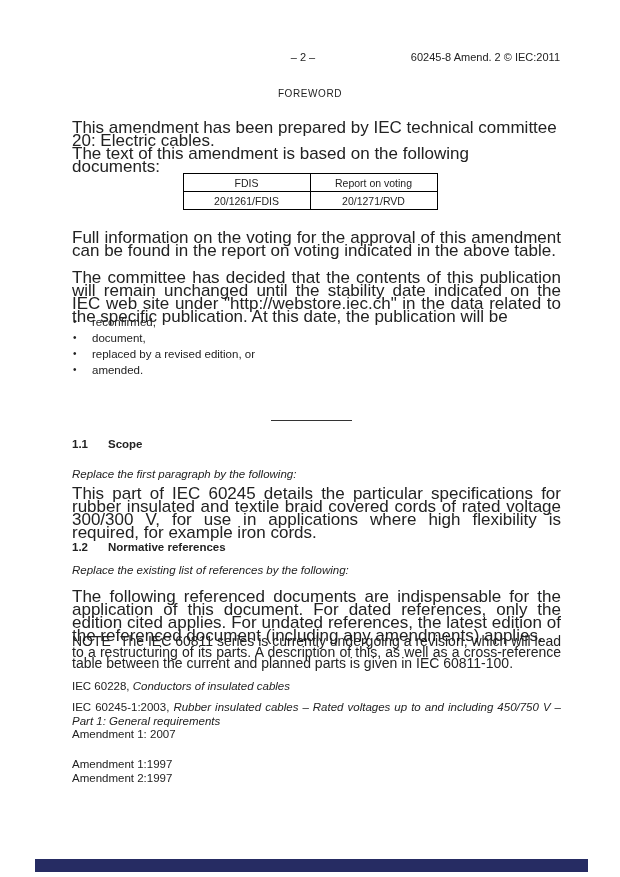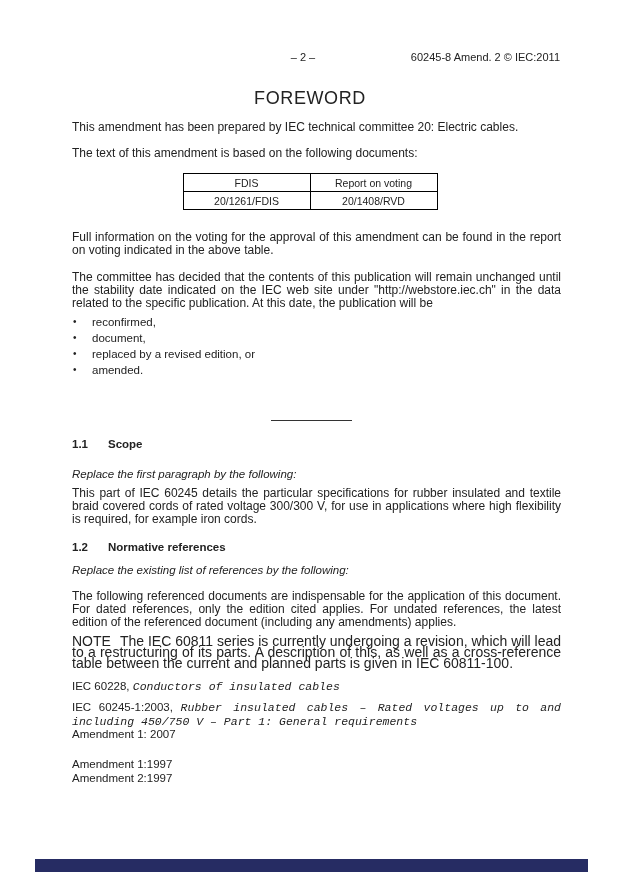--- a/index.html
+++ b/index.html
@@ -19,26 +19,26 @@
   .abs { position: absolute; }
   .textcol { left: 72px; width: 489px; }
 
   .header-row { top: 51px; left: 0; width: 620px; height: 14px; font-size: 11px; }
   .page-num { position: absolute; left: 0; width: 620px; text-align: center; transform: translateX(-7px); }
   .doc-ref  { position: absolute; right: 60px; text-align: right; }
 
   .foreword-title {
     top: 88px; left: 0; width: 620px;
     text-align: center;
-    font-size: 18px;
+    font-size: 10px;
     letter-spacing: 0.6px;
   }
 
   .para {
-    font-size: 12px;
+    font-size: 17px;
     line-height: 13px;
     text-align: justify;
   }
   .para.single { text-align: left; }
 
   .p1 { top: 121px; }
   .p2 { top: 147px; }
   .p3 { top: 231px; }
   .p4 { top: 271px; }
 
@@ -101,21 +101,21 @@
     line-height: 11px;
     text-align: justify;
   }
   .note .note-label { padding-right: 9px; }
 
   .reference {
     font-size: 11.5px;
     line-height: 13.5px;
     text-align: justify;
   }
-  .reference .ref-title { font-style: italic; font-family: Liberation Mono, monospace; }
+  .reference .ref-title { font-style: italic; }
   .reference .amendment { font-style: normal; }
   .r0 { top: 680px; }
   .r1 { top: 701px; }
   .r2 { top: 758px; }
 
   .footer-bar {
     top: 859px; left: 35px;
     width: 553px; height: 13px;
     background: #262c63;
   }
@@ -137,21 +137,21 @@
 
   <div class="abs table-wrap">
     <table class="voting">
       <tbody>
           <tr>
         <th>FDIS</th>
         <th>Report on voting</th>
       </tr>
       <tr>
         <td>20/1261/FDIS</td>
-        <td>20/1408/RVD</td>
+        <td>20/1271/RVD</td>
       </tr>
     </tbody>
       </table>
   </div>
 
   <div class="abs textcol para p3">Full information on the voting for the approval of this amendment can be found in the report on voting indicated in the above table.</div>
   <div class="abs textcol para p4">The committee has decided that the contents of this publication will remain unchanged until the stability date indicated on the IEC web site under "http://webstore.iec.ch" in the data related to the specific publication. At this date, the publication will be</div>
 
   <div class="abs textcol bullets">
     <div class="bullet-item">

